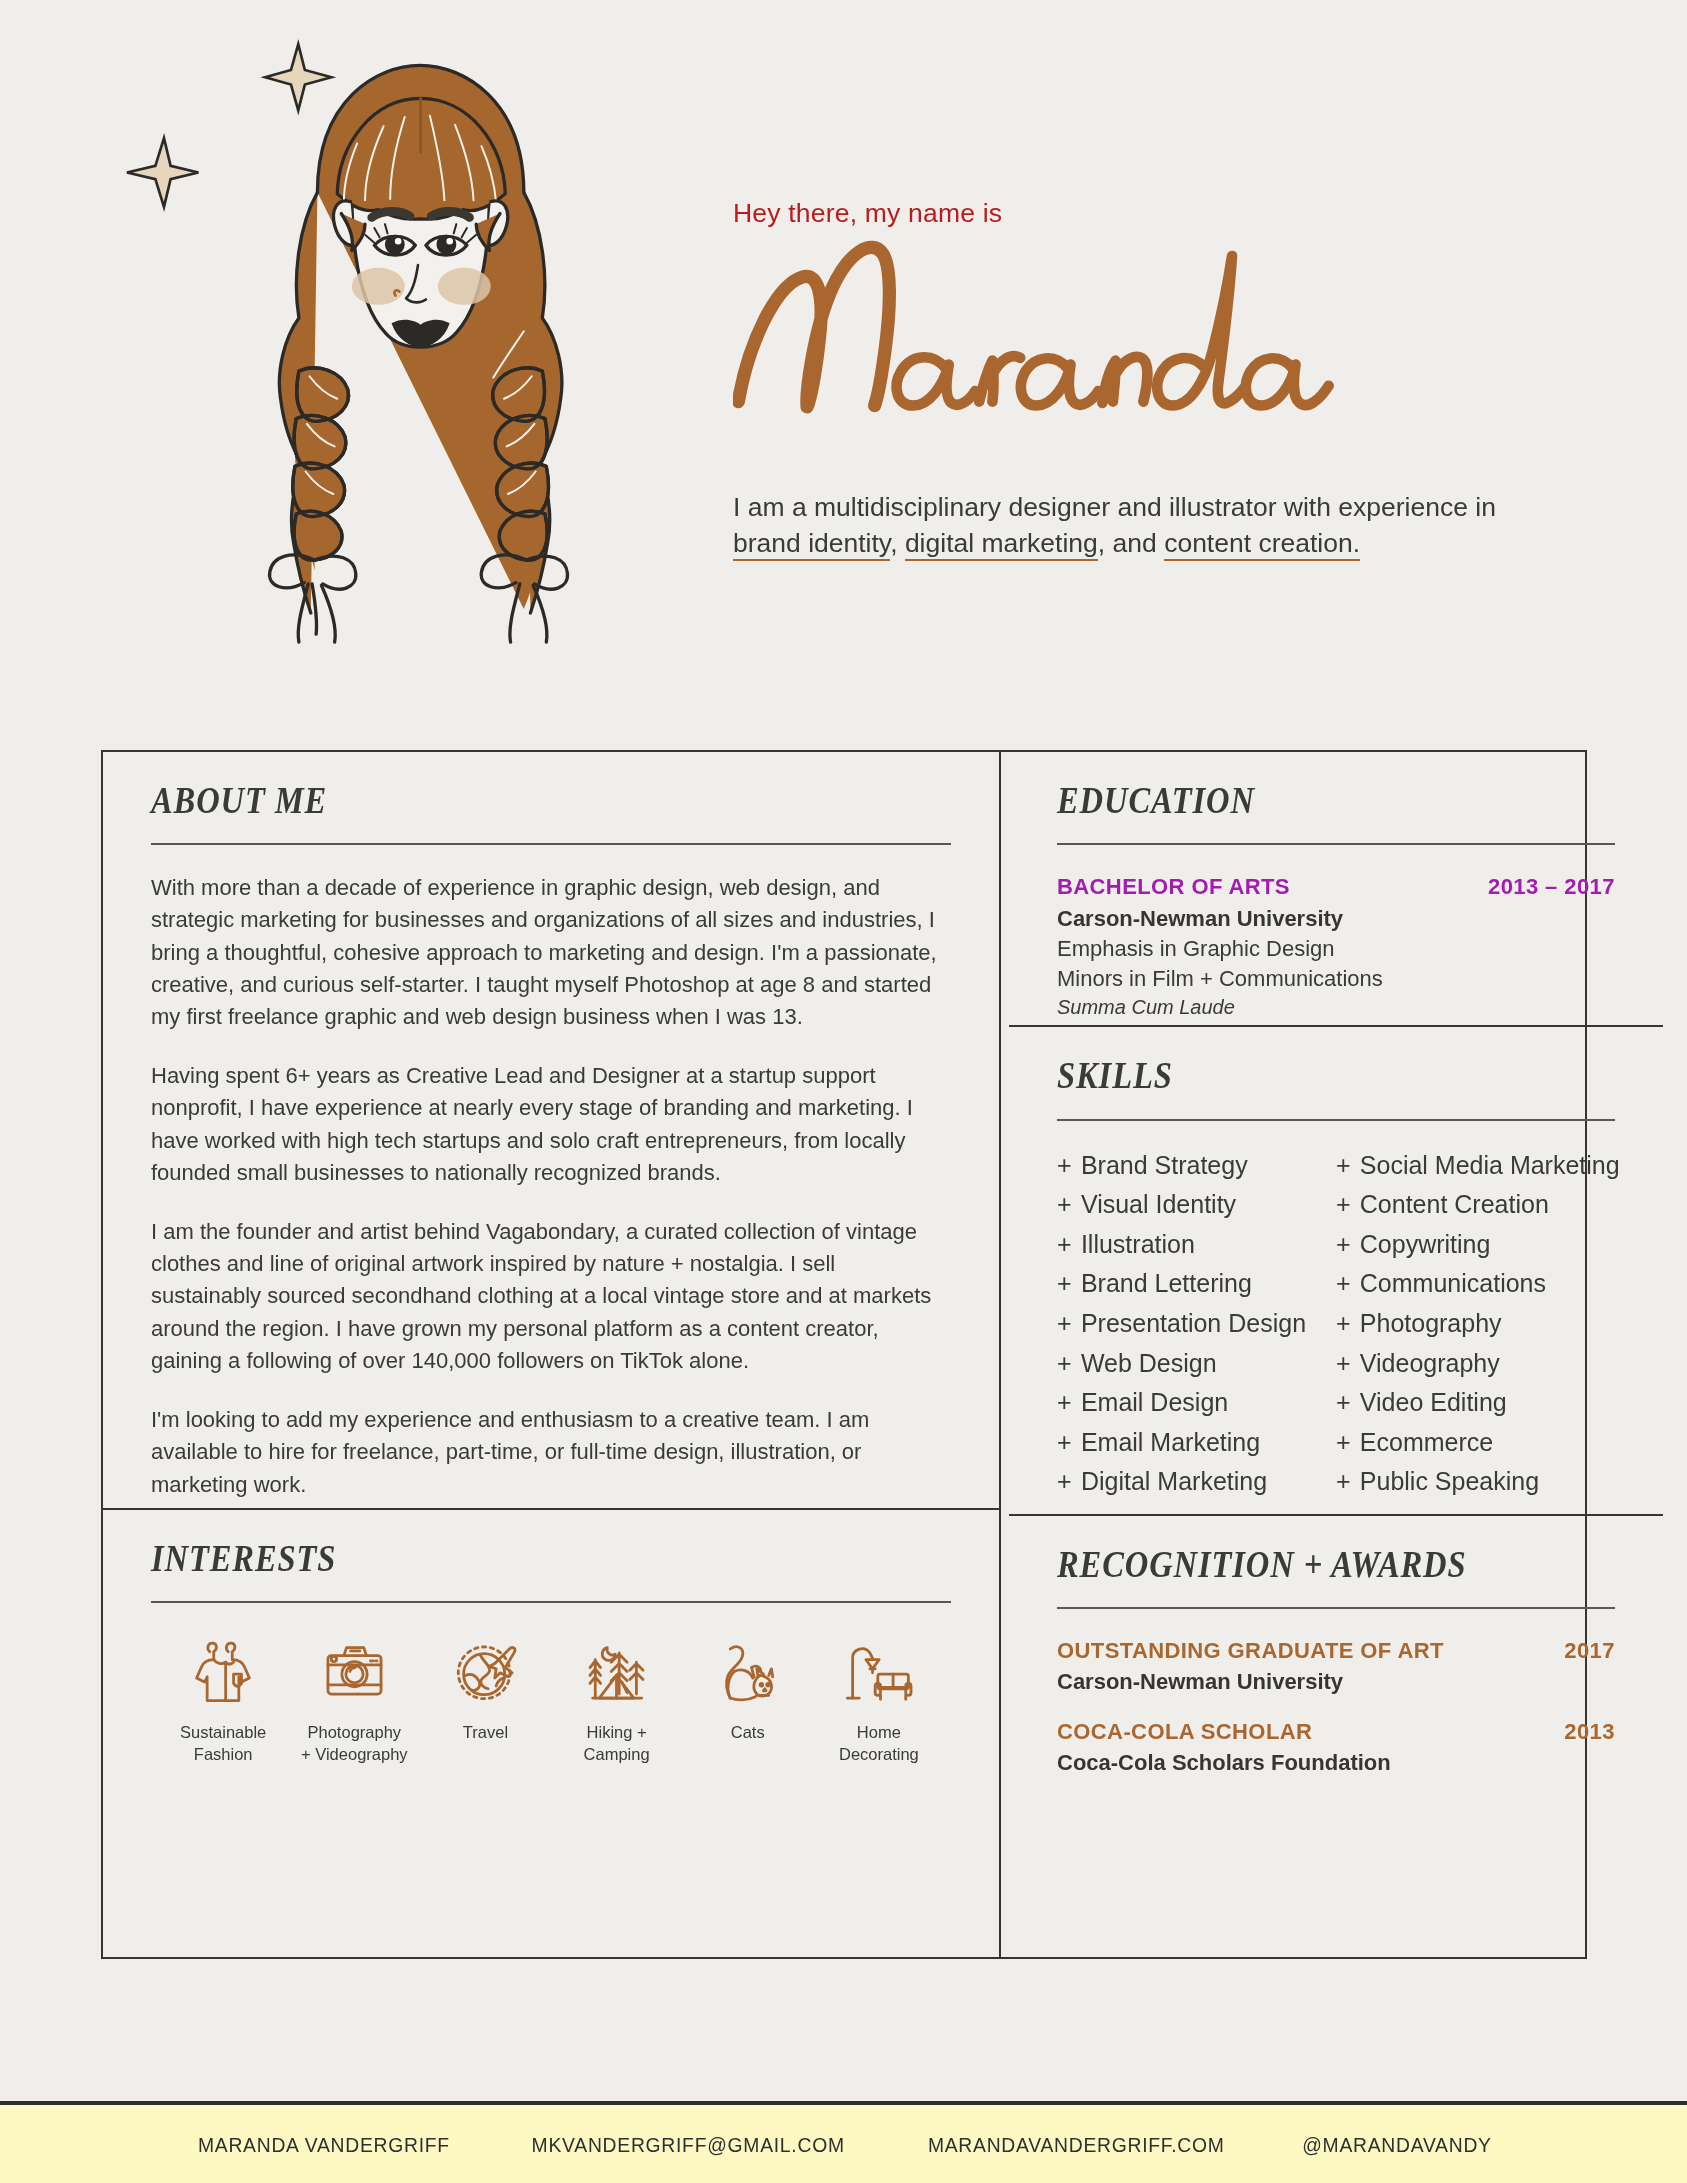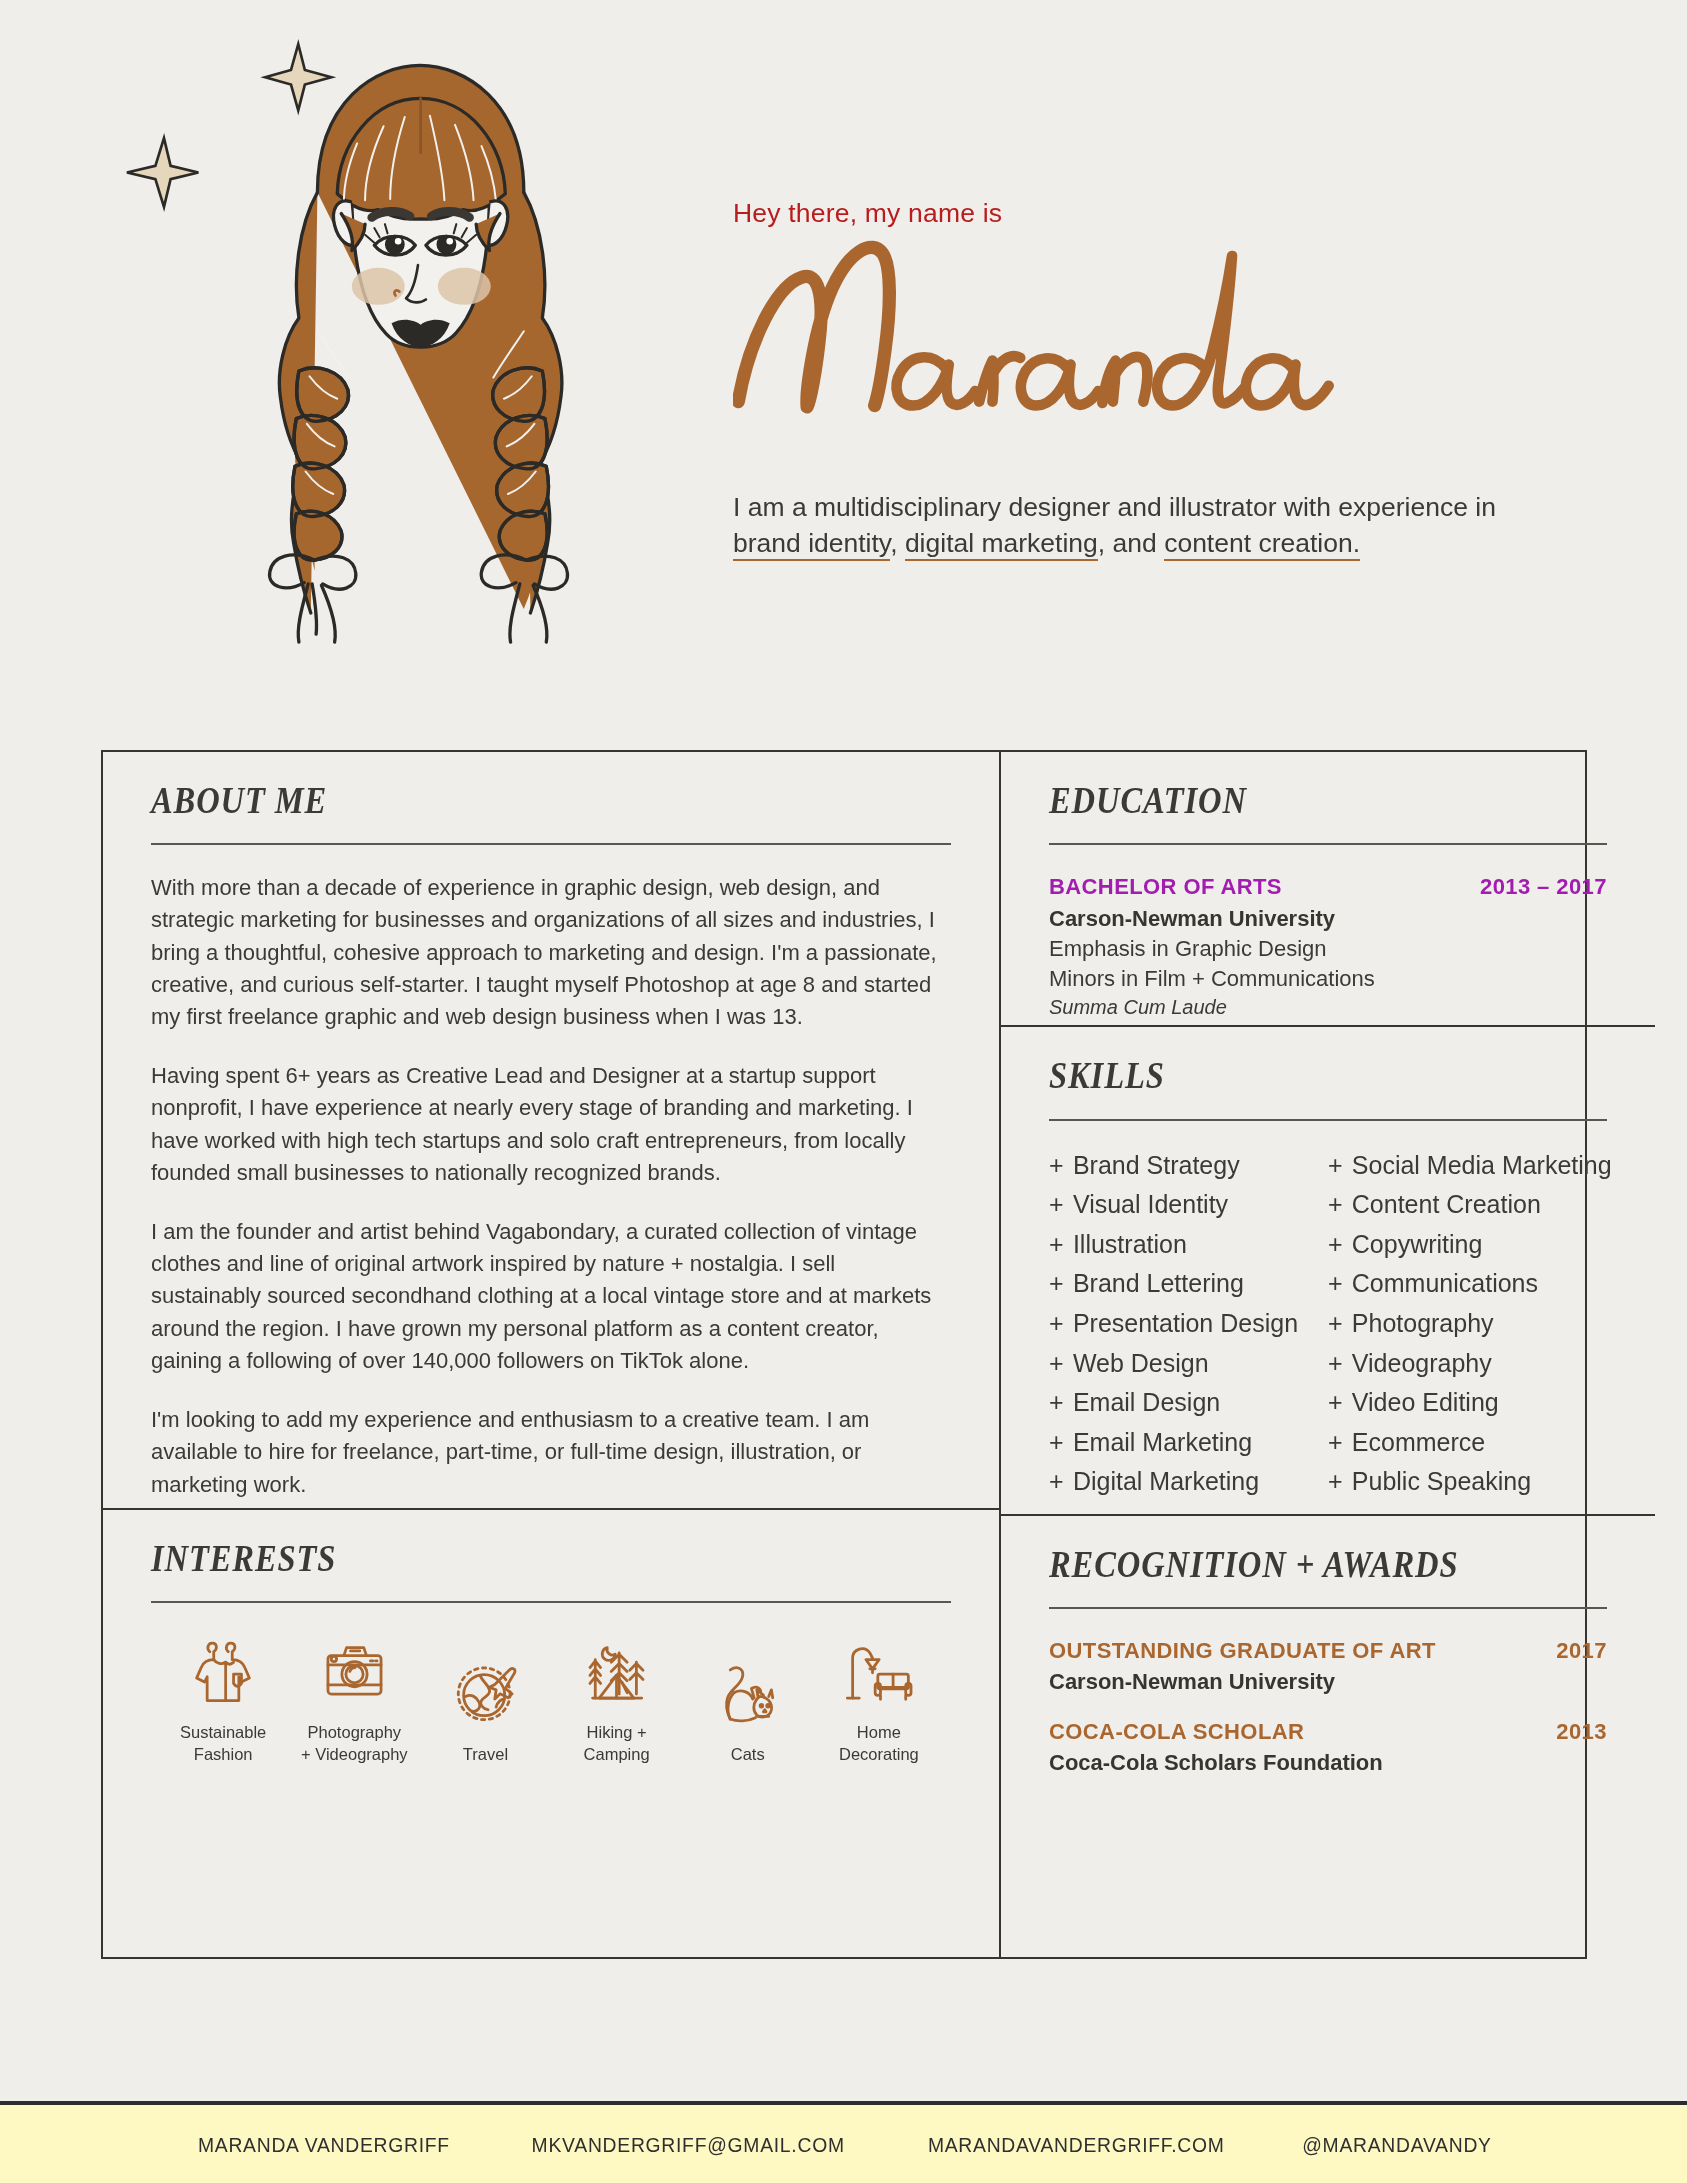--- a/index.html
+++ b/index.html
@@ -74,20 +74,21 @@
     width: 898px;
     box-sizing: border-box;
     border-right: 2.6px solid #36352F;
     display: flex;
     flex-direction: column;
   }
   #col-right {
     flex: 1;
     display: flex;
     flex-direction: column;
+    padding-left: 8px;
   }
 
   .panel { padding: 30px 48px 6.6px 48px; box-sizing: border-box; }
   .panel.bordered-top { border-top: 2.6px solid #36352F; }
 
   .sect-title {
     font-family: "Liberation Serif", serif;
     font-style: italic;
     font-size: 37px;
     color: #3A3A38;
@@ -113,21 +114,21 @@
   }
   #about-body p { margin: 0 0 26.5px 0; }
   #about-body p:last-child { margin-bottom: 0; }
 
   
   #interests-panel { flex: 1; }
   #interests-grid {
     margin-top: 34px;
     display: flex;
     justify-content: space-between;
-    align-items: flex-end;
+    align-items: flex-start;
     padding: 0 6.6px;
   }
   .interest {
     width: 132px;
     text-align: center;
     display: flex;
     flex-direction: column;
     align-items: center;
   }
   .interest .ico { height: 71px; display:block; }

